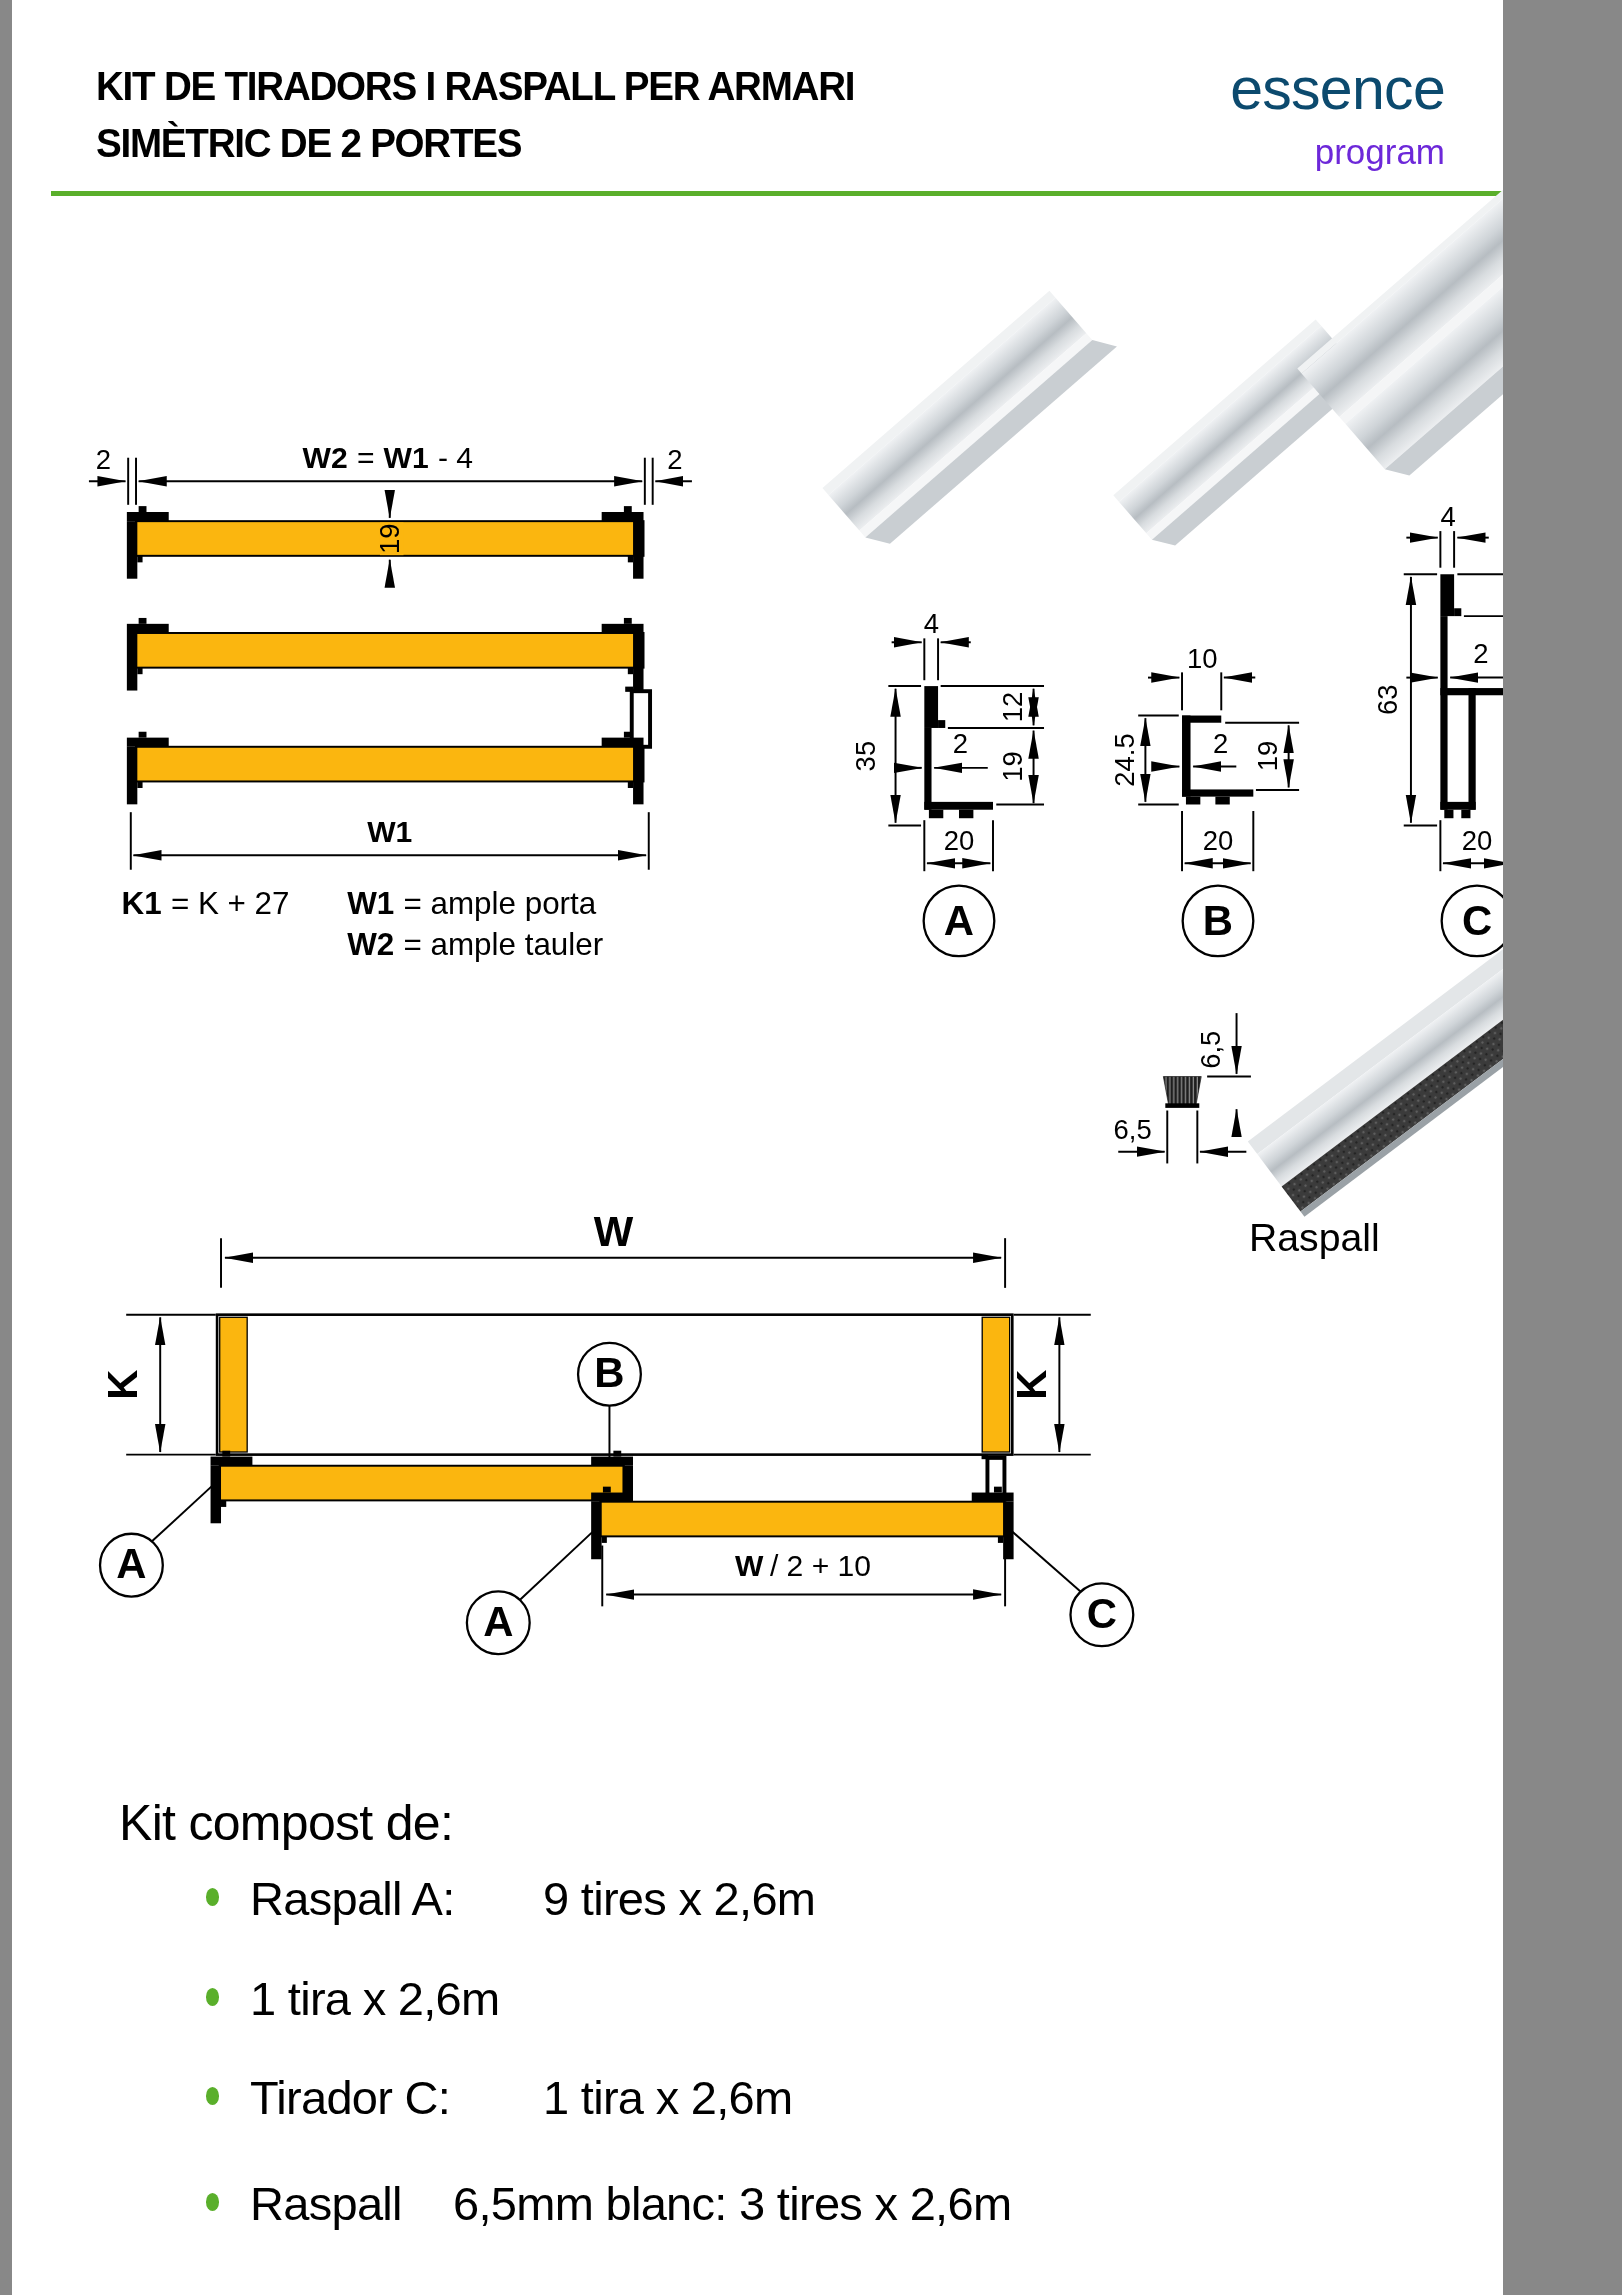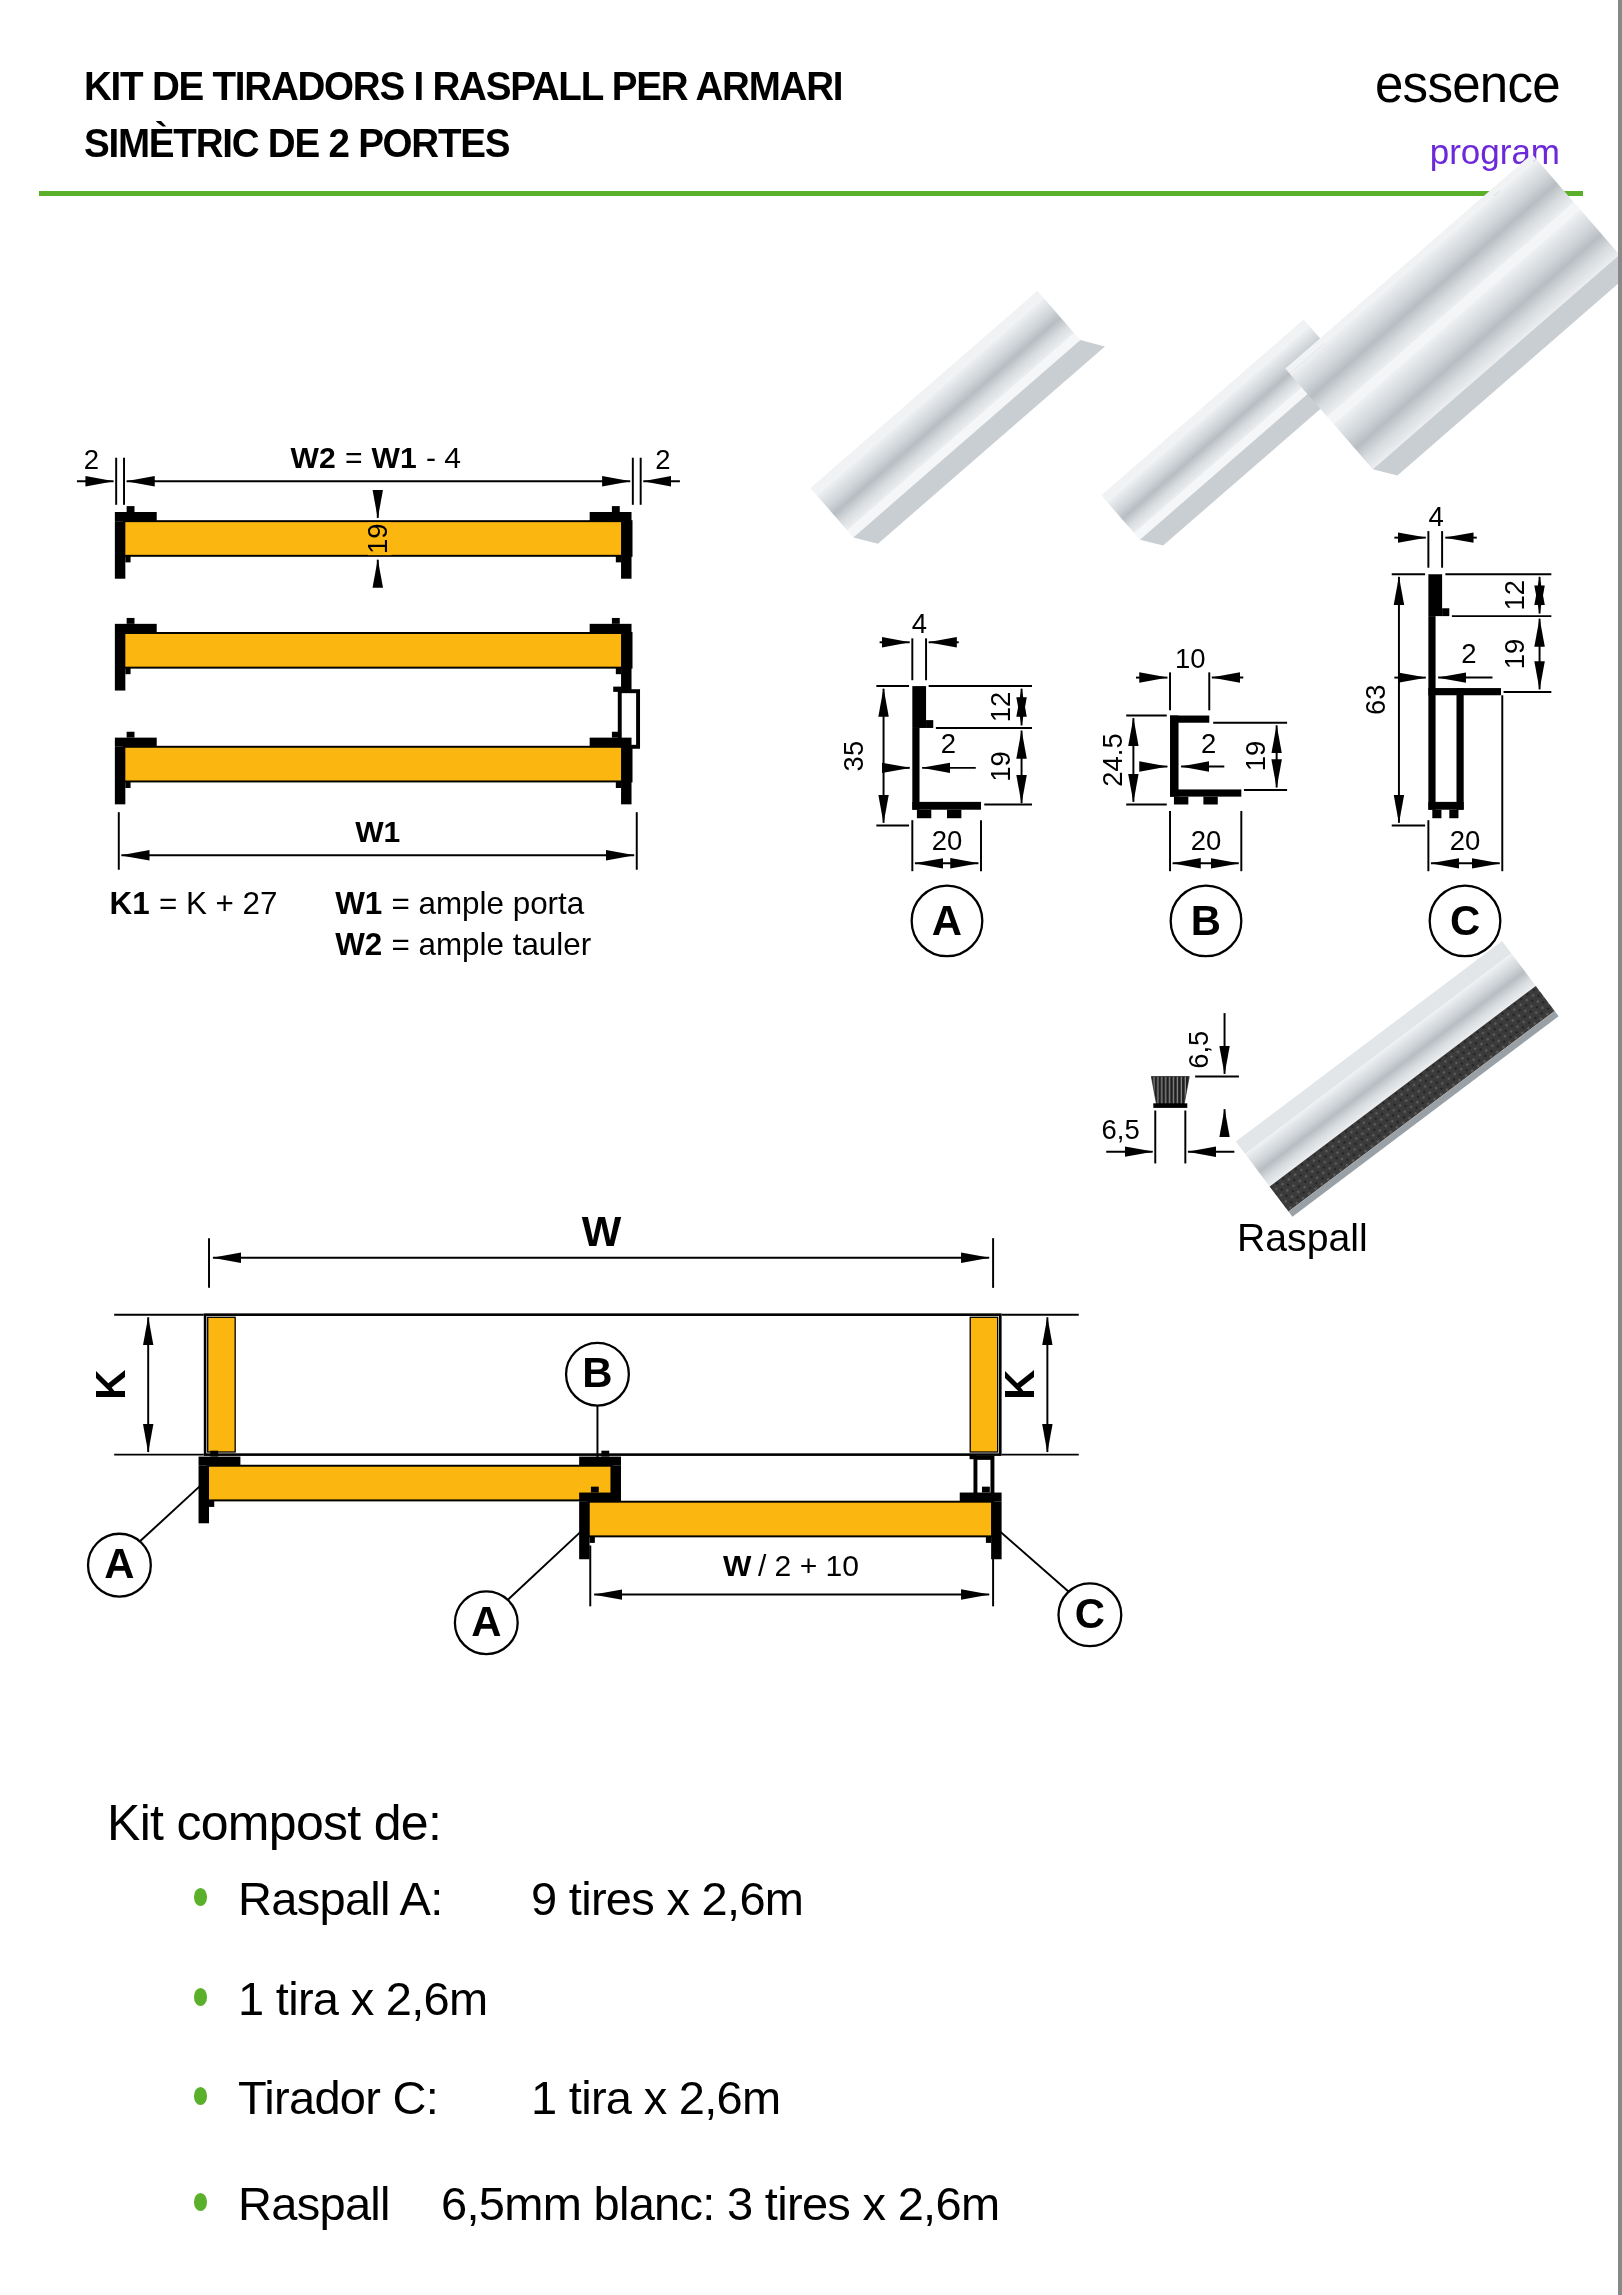--- a/index.html
+++ b/index.html
@@ -1,22 +1,22 @@
 <!DOCTYPE html>
 <html style="font-size:10.5px"><head>
 <meta charset="utf-8">
 <style>
   html,body{margin:0;padding:0;background:#888;}
-  .page{position:relative;width:1618px;height:2295px;background:#fff;overflow:hidden;
-        font-family:"Liberation Sans",sans-serif;color:#000;}
+  .page{position:relative;width:1491px;height:2295px;background:#fff;overflow:hidden;
+        font-family:"Liberation Sans",sans-serif;color:#000;margin-left:12px;}
   
   .title{position:absolute;left:84px;font-size:41px;font-weight:bold;letter-spacing:-1.3px;
          transform:scaleX(.94);transform-origin:left top;white-space:nowrap;}
   .t1{top:63px;} .t2{top:120px;}
-  .brand{position:absolute;right:58px;top:55px;font-size:51px;color:#000000;letter-spacing:-0.7px;}
+  .brand{position:absolute;right:58px;top:55px;font-size:59px;color:#0c4a6e;letter-spacing:-0.7px;}
   .brand-sub{position:absolute;right:58px;top:132px;font-size:35px;color:#6d28d9;}
   .rule{position:absolute;left:39px;top:191px;width:1544px;height:4.6px;background:#5aaf2b;}
   
   svg{position:absolute;overflow:visible;}
   svg text{font-family:"Liberation Sans",sans-serif;fill:#000;}
   .ln{stroke:#000;stroke-width:3;fill:none;}
   .lnA{stroke:#000;stroke-width:3;fill:none;marker-end:url(#mA);}
   .lnAB{stroke:#000;stroke-width:3;fill:none;marker-start:url(#mA);marker-end:url(#mA);}
   .prof{fill:#000;}
   .num{font-size:42px;text-anchor:middle;}

